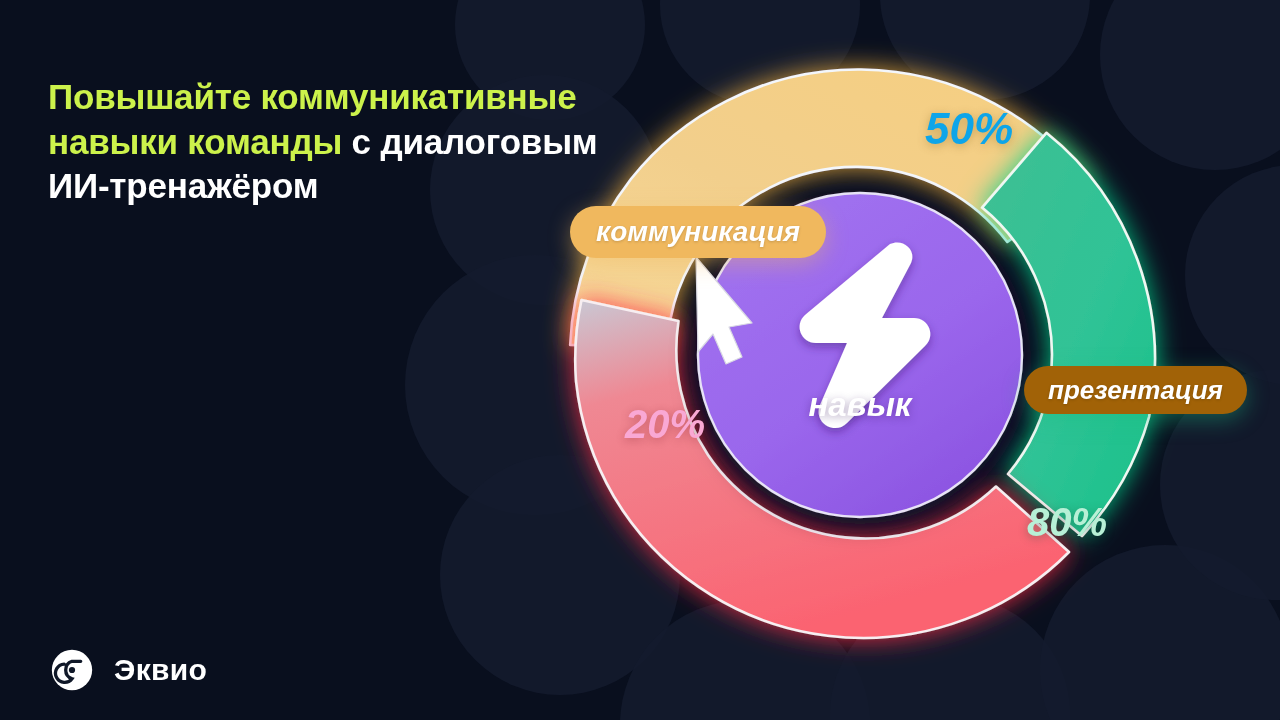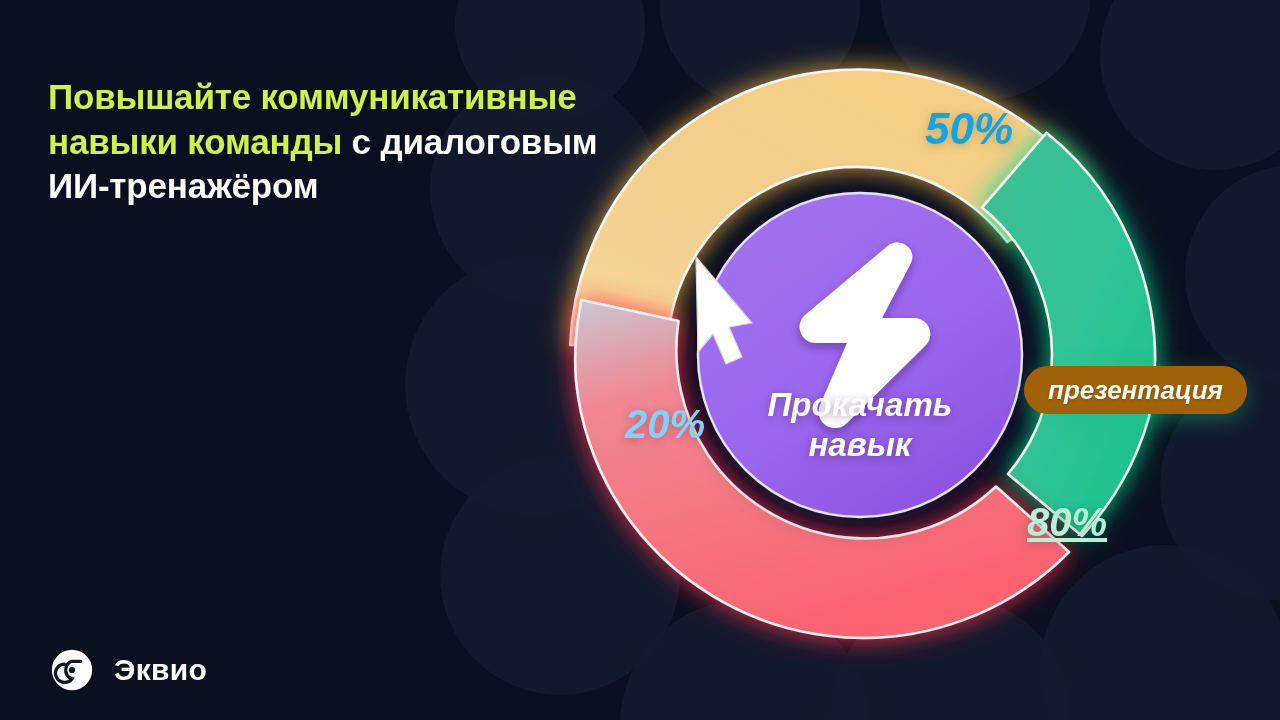--- a/index.html
+++ b/index.html
@@ -66,22 +66,22 @@
 
   
   .pct{
     position:absolute;z-index:32;
     font-style:italic;font-weight:700;
     white-space:nowrap;
   }
   .pct-50{left:925px;top:104px;font-size:44px;color:#0ea5e9;
           text-shadow:0 2px 10px rgba(120,80,10,.35);}
   .pct-80{left:1027px;top:500px;font-size:40px;color:#b7f0d6;
-          text-shadow:0 2px 10px rgba(6,70,45,.35);text-decoration:underline;}
-  .pct-20{left:625px;top:402px;font-size:40px;color:#7dd3fc;
+          text-shadow:0 2px 10px rgba(6,70,45,.35);}
+  .pct-20{left:625px;top:402px;font-size:40px;color:#f9a8d4;
           text-shadow:0 2px 10px rgba(110,15,25,.30);}
 
   
   .center-text{
     position:absolute;z-index:34;
     left:760px;top:385px;width:270px;
     text-align:center;
     font-style:italic;font-weight:700;color:#ffffff;
     font-size:33px;line-height:1.22;
     text-shadow:0 2px 8px rgba(50,15,90,.35);
@@ -240,25 +240,25 @@
             L 188 352
             Z" fill="#ffffff" stroke="#d9d9e3" stroke-width="1.2" stroke-linejoin="round"></path>
       </g>
     </svg>
 
     <div class="pct pct-50" style="left:415px;top:104px;">50%</div>
     <div class="pct pct-80" style="left:517px;top:500px;">80%</div>
     <div class="pct pct-20" style="left:115px;top:402px;">20%</div>
 
     <div class="center-text" style="left:215px;top:385px;">
-      <div>Прокачать</div>
       <div>навык</div>
     </div>
   </div>
 
+  <div class="pill pill-comm">коммуникация</div>
   <div class="pill pill-pres">презентация</div>
 
   <div class="logo">
     <svg class="logo-mark" viewBox="0 0 48 48">
       <circle cx="24" cy="24" r="22" fill="#ffffff"></circle>
       <path d="M15.5 17.5 A 10 10 0 1 0 24 33.5 A 10 10 0 0 1 24 14.5 L 33.5 14.5" fill="none" stroke="#101828" stroke-width="3.6" stroke-linecap="round"></path>
       <circle cx="24" cy="24" r="3.4" fill="#101828"></circle>
     </svg>
     <span class="logo-word">Эквио</span>
   </div>

